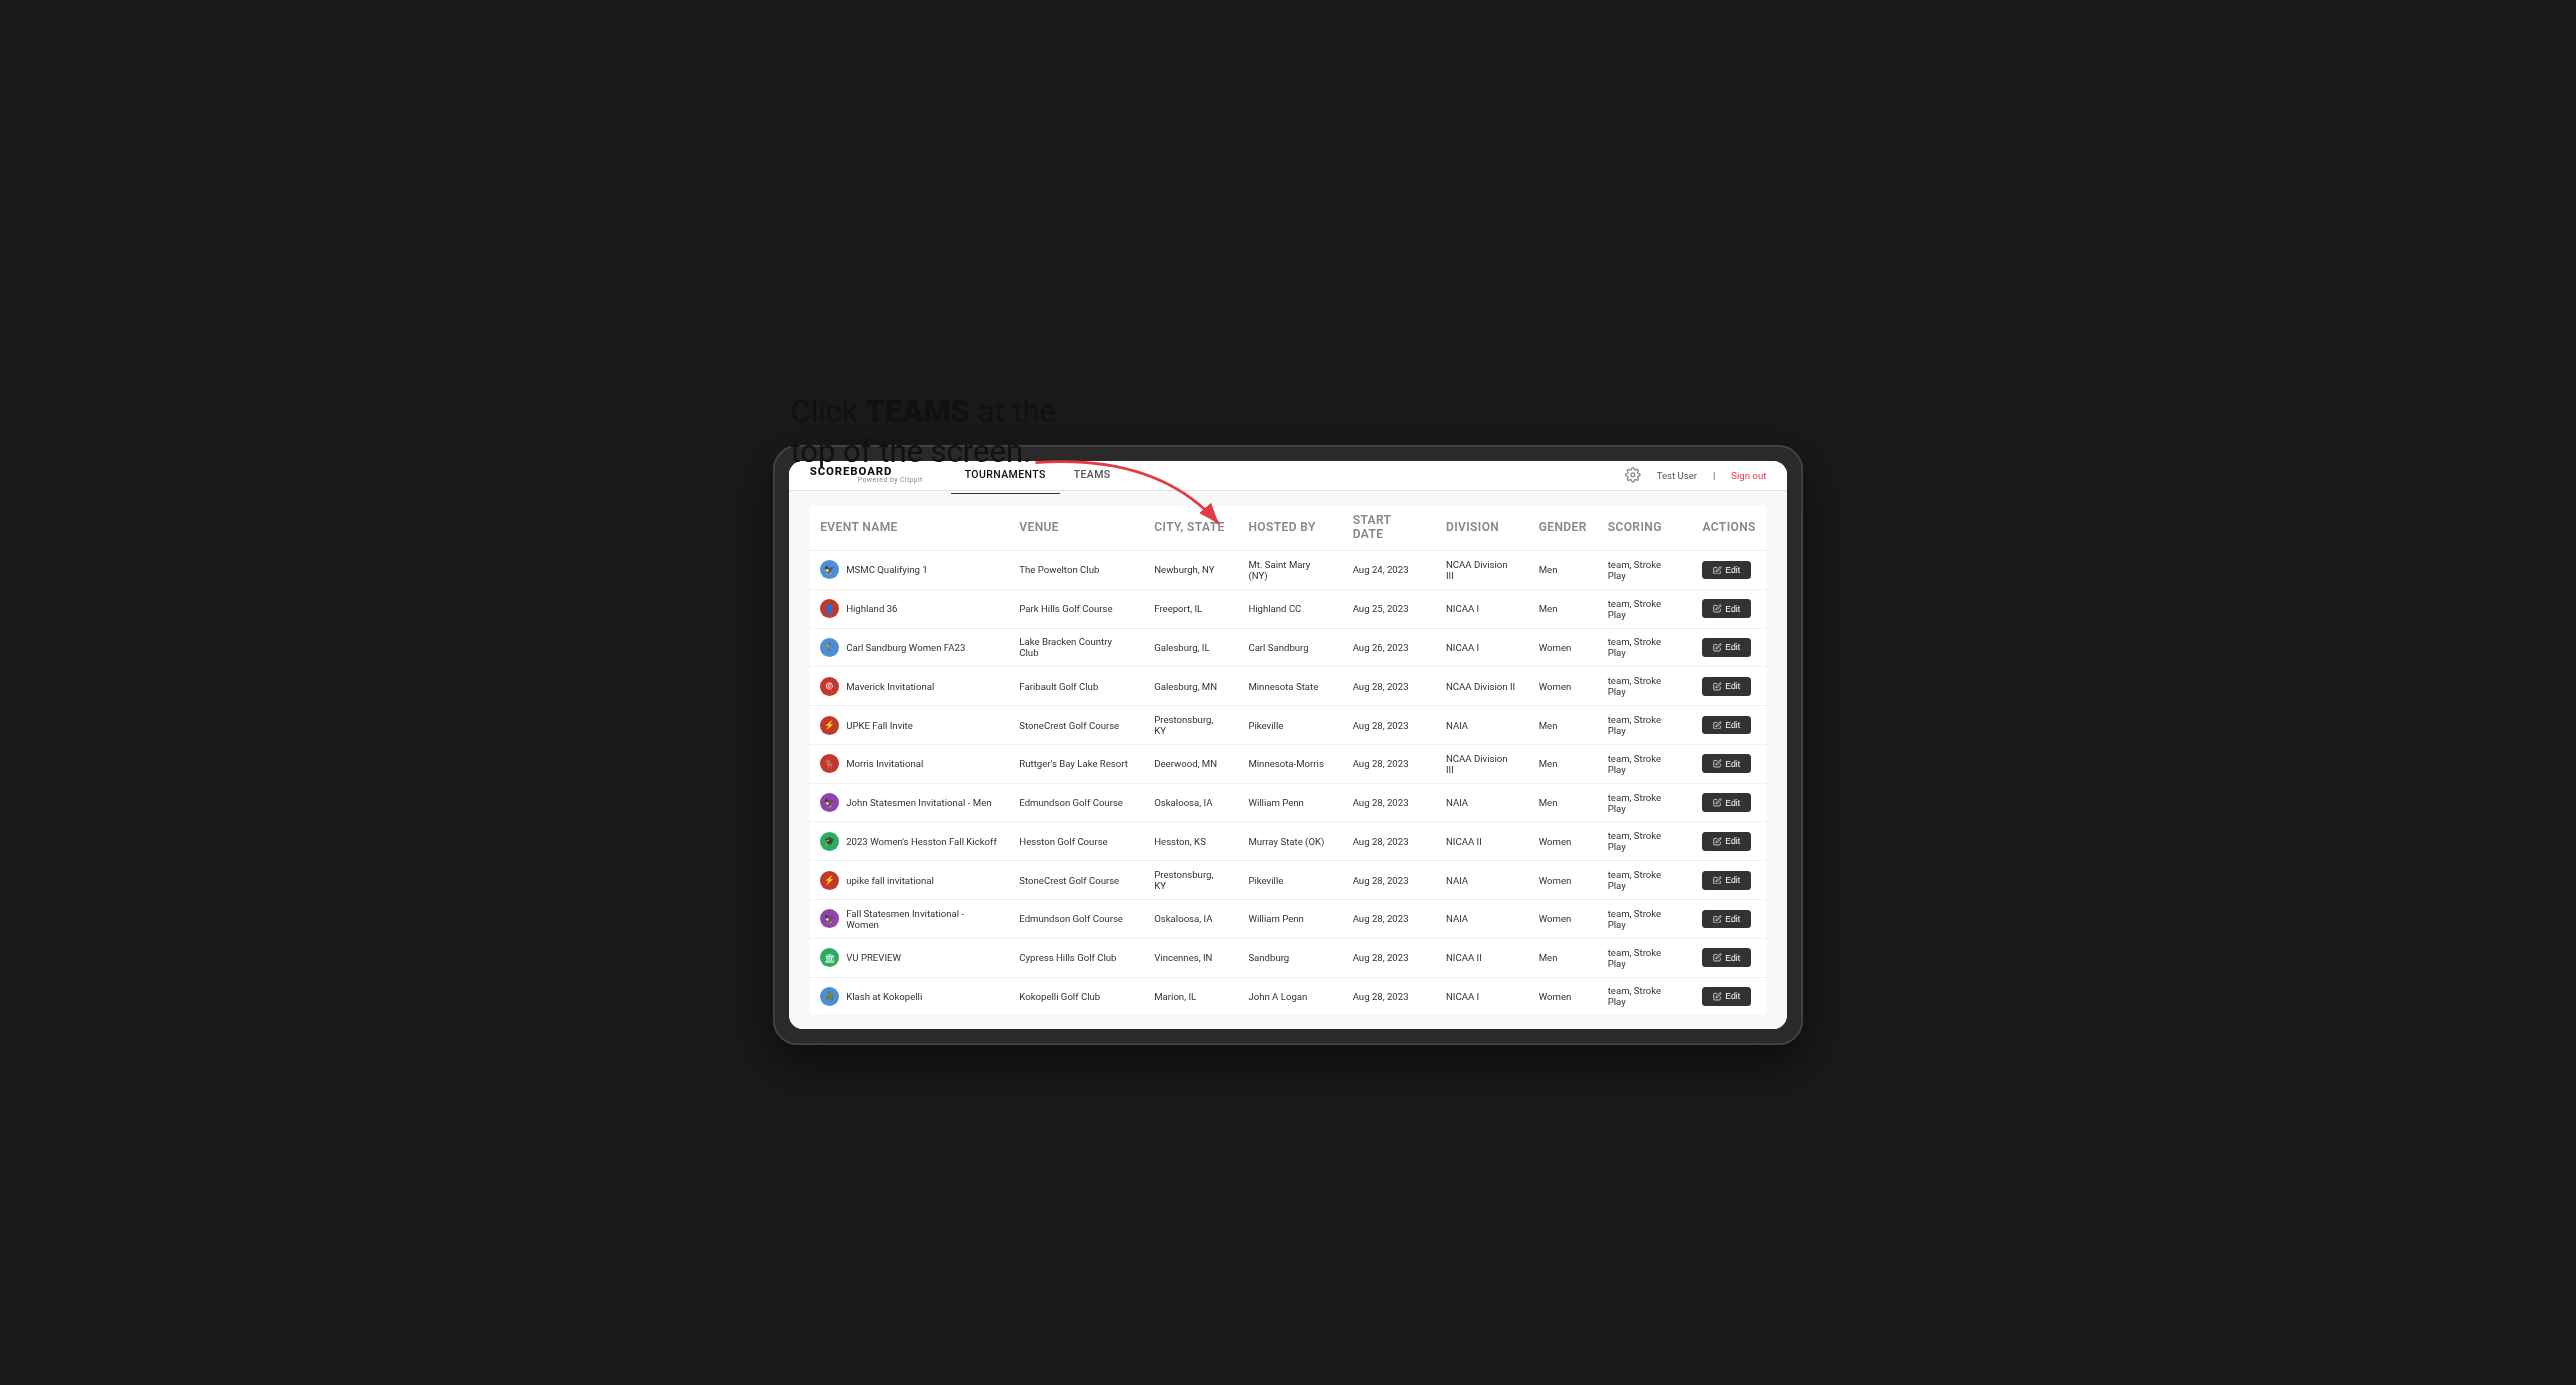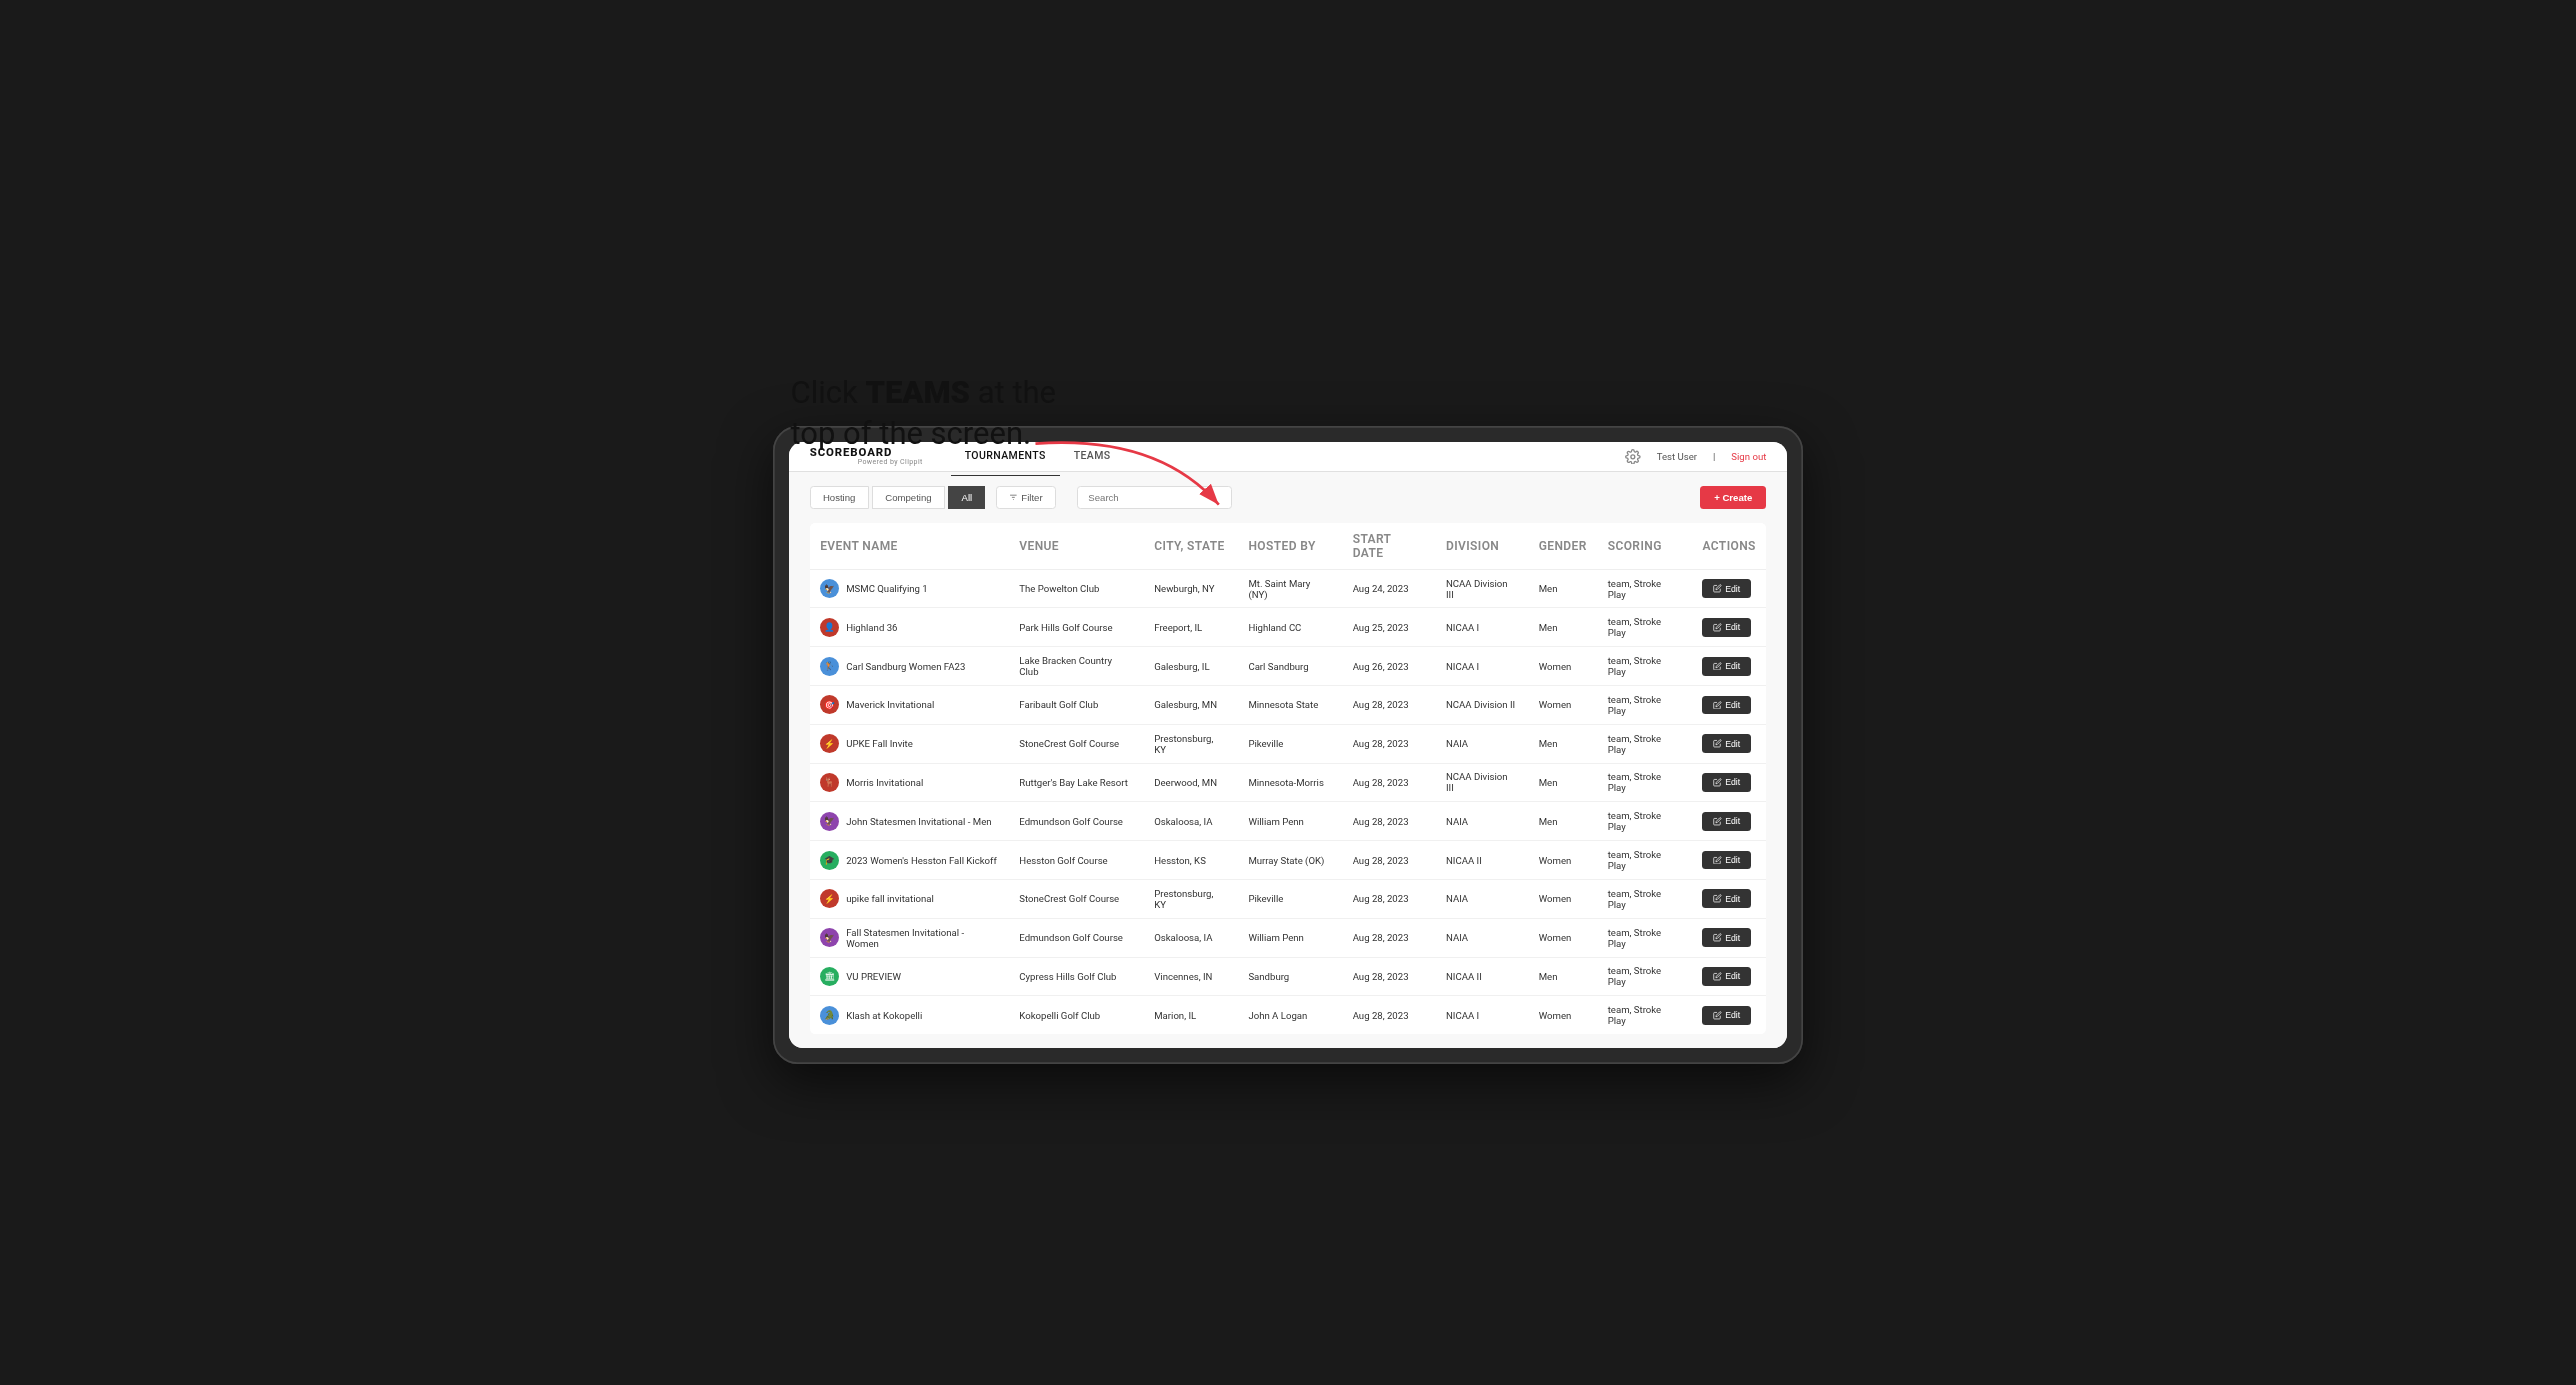--- a/index.html
+++ b/index.html
@@ -318,41 +318,20 @@
             <path d="M19.4 15a1.65 1.65 0 00.33 1.82l.06.06a2 2 0 010 2.83 2 2 0 01-2.83 0l-.06-.06a1.65 1.65 0 00-1.82-.33 1.65 1.65 0 00-1 1.51V21a2 2 0 01-4 0v-.09A1.65 1.65 0 009 19.4a1.65 1.65 0 00-1.82.33l-.06.06a2 2 0 01-2.83-2.83l.06-.06A1.65 1.65 0 004.68 15a1.65 1.65 0 00-1.51-1H3a2 2 0 010-4h.09A1.65 1.65 0 004.6 9a1.65 1.65 0 00-.33-1.82l-.06-.06a2 2 0 012.83-2.83l.06.06A1.65 1.65 0 009 4.68a1.65 1.65 0 001-1.51V3a2 2 0 014 0v.09a1.65 1.65 0 001 1.51 1.65 1.65 0 001.82-.33l.06-.06a2 2 0 012.83 2.83l-.06.06A1.65 1.65 0 0019.4 9a1.65 1.65 0 001.51 1H21a2 2 0 010 4h-.09a1.65 1.65 0 00-1.51 1z"></path>
           </svg>
           <span>Test User</span>
           <span>|</span>
           <span style="cursor:pointer;color:#e63946;">Sign out</span>
         </div>
       </div>
 
       <div class="content-area">
 
-        <div class="filter-bar">
-          <div class="filter-left">
-            <button class="tab-btn">Hosting</button>
-            <button class="tab-btn">Competing</button>
-            <button class="tab-btn selected">All</button>
-            <button class="filter-btn">
-              <svg width="8.7" height="8.7" viewBox="0 0 24 24" fill="none" stroke="currentColor" stroke-width="2">
-                <line x1="3" y1="6" x2="21" y2="6"></line>
-                  <line x1="8" y1="12" x2="16" y2="12"></line>
-                  <line x1="11" y1="18" x2="13" y2="18"></line>
-              </svg>
-              <span>Filter</span>
-            </button>
-            <div class="search-box">
-              <input class="search-input" type="text" placeholder="Search" style="">
-            </div>
-          </div>
-          <button class="create-btn">
-            <span>+ Create</span>
-          </button>
-        </div>
 
         <table class="data-table">
           <thead>
             <tr>
               <th>EVENT NAME</th>
               <th>VENUE</th>
               <th>CITY, STATE</th>
               <th>HOSTED BY</th>
               <th>START DATE</th>
               <th>DIVISION</th>

